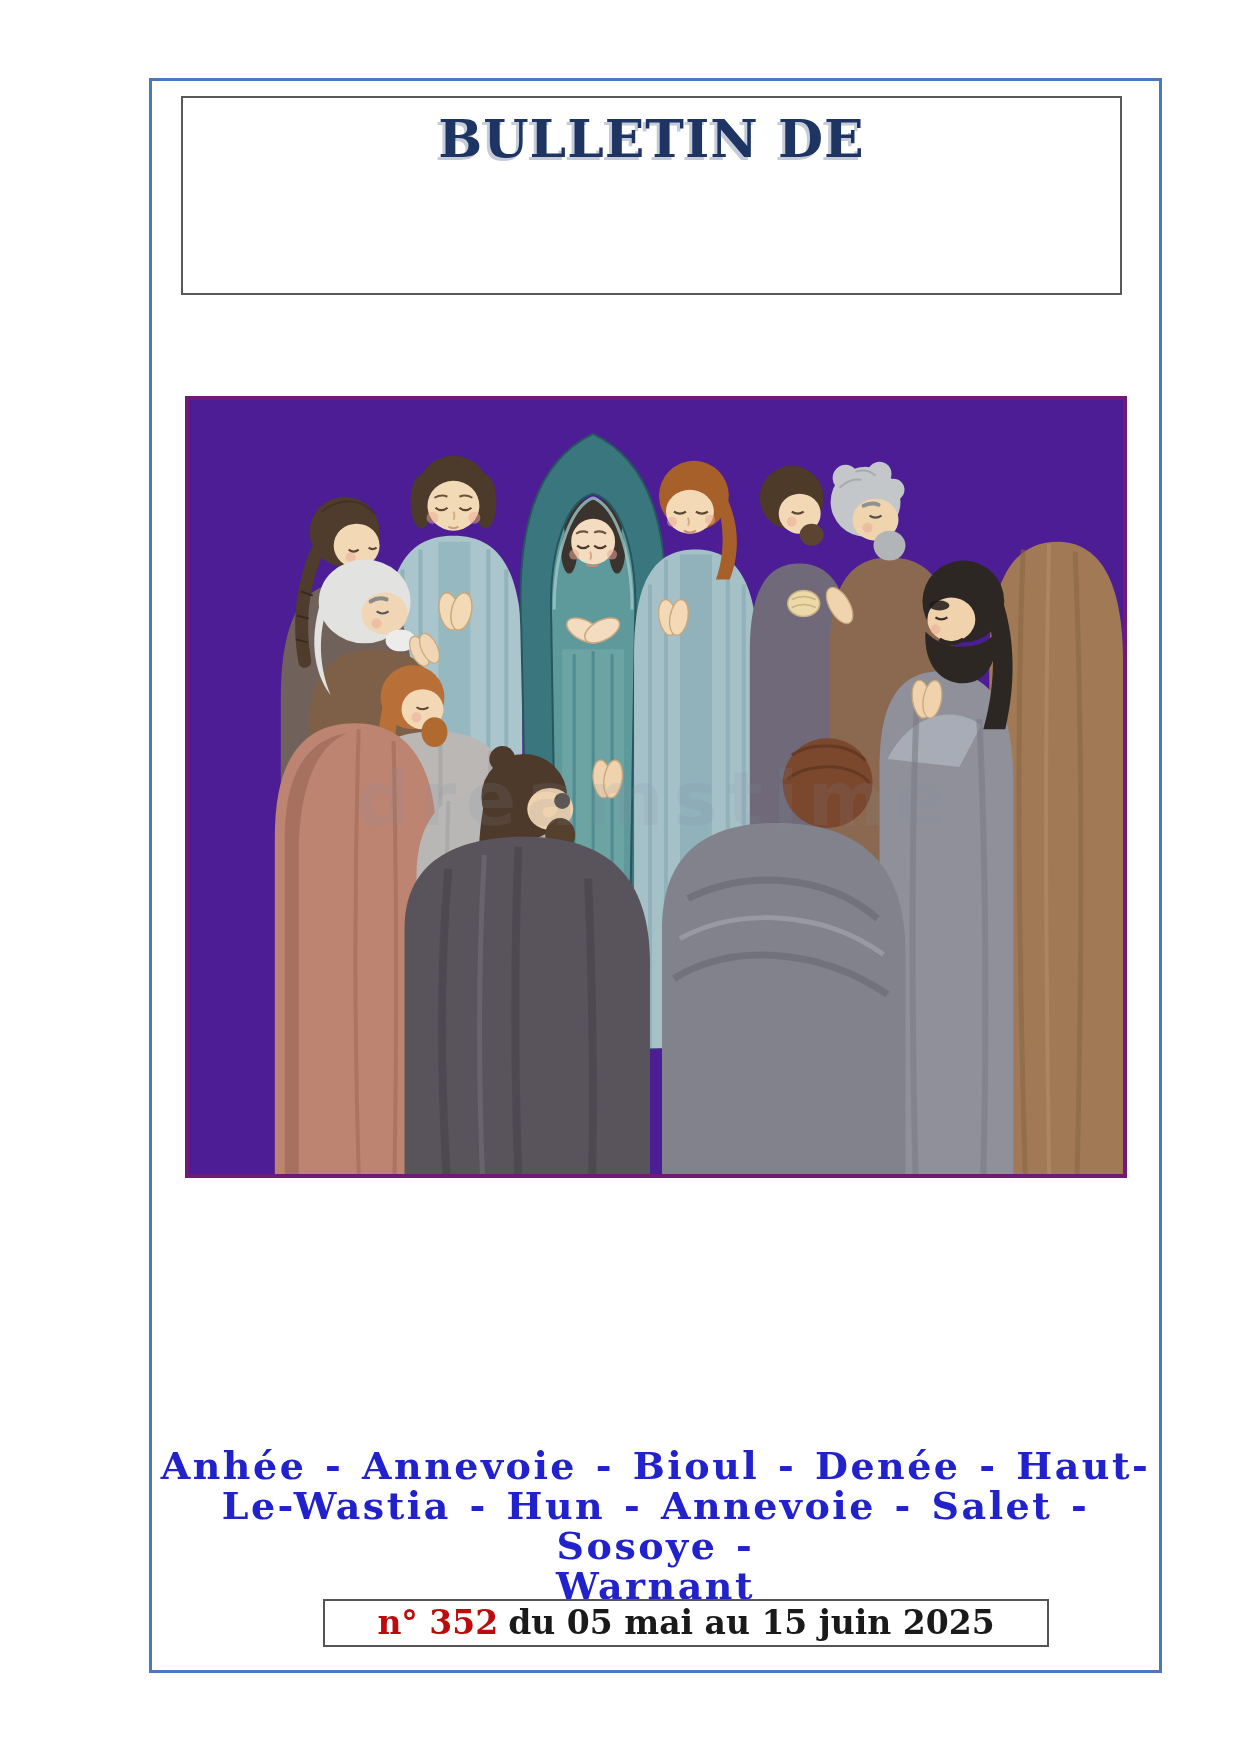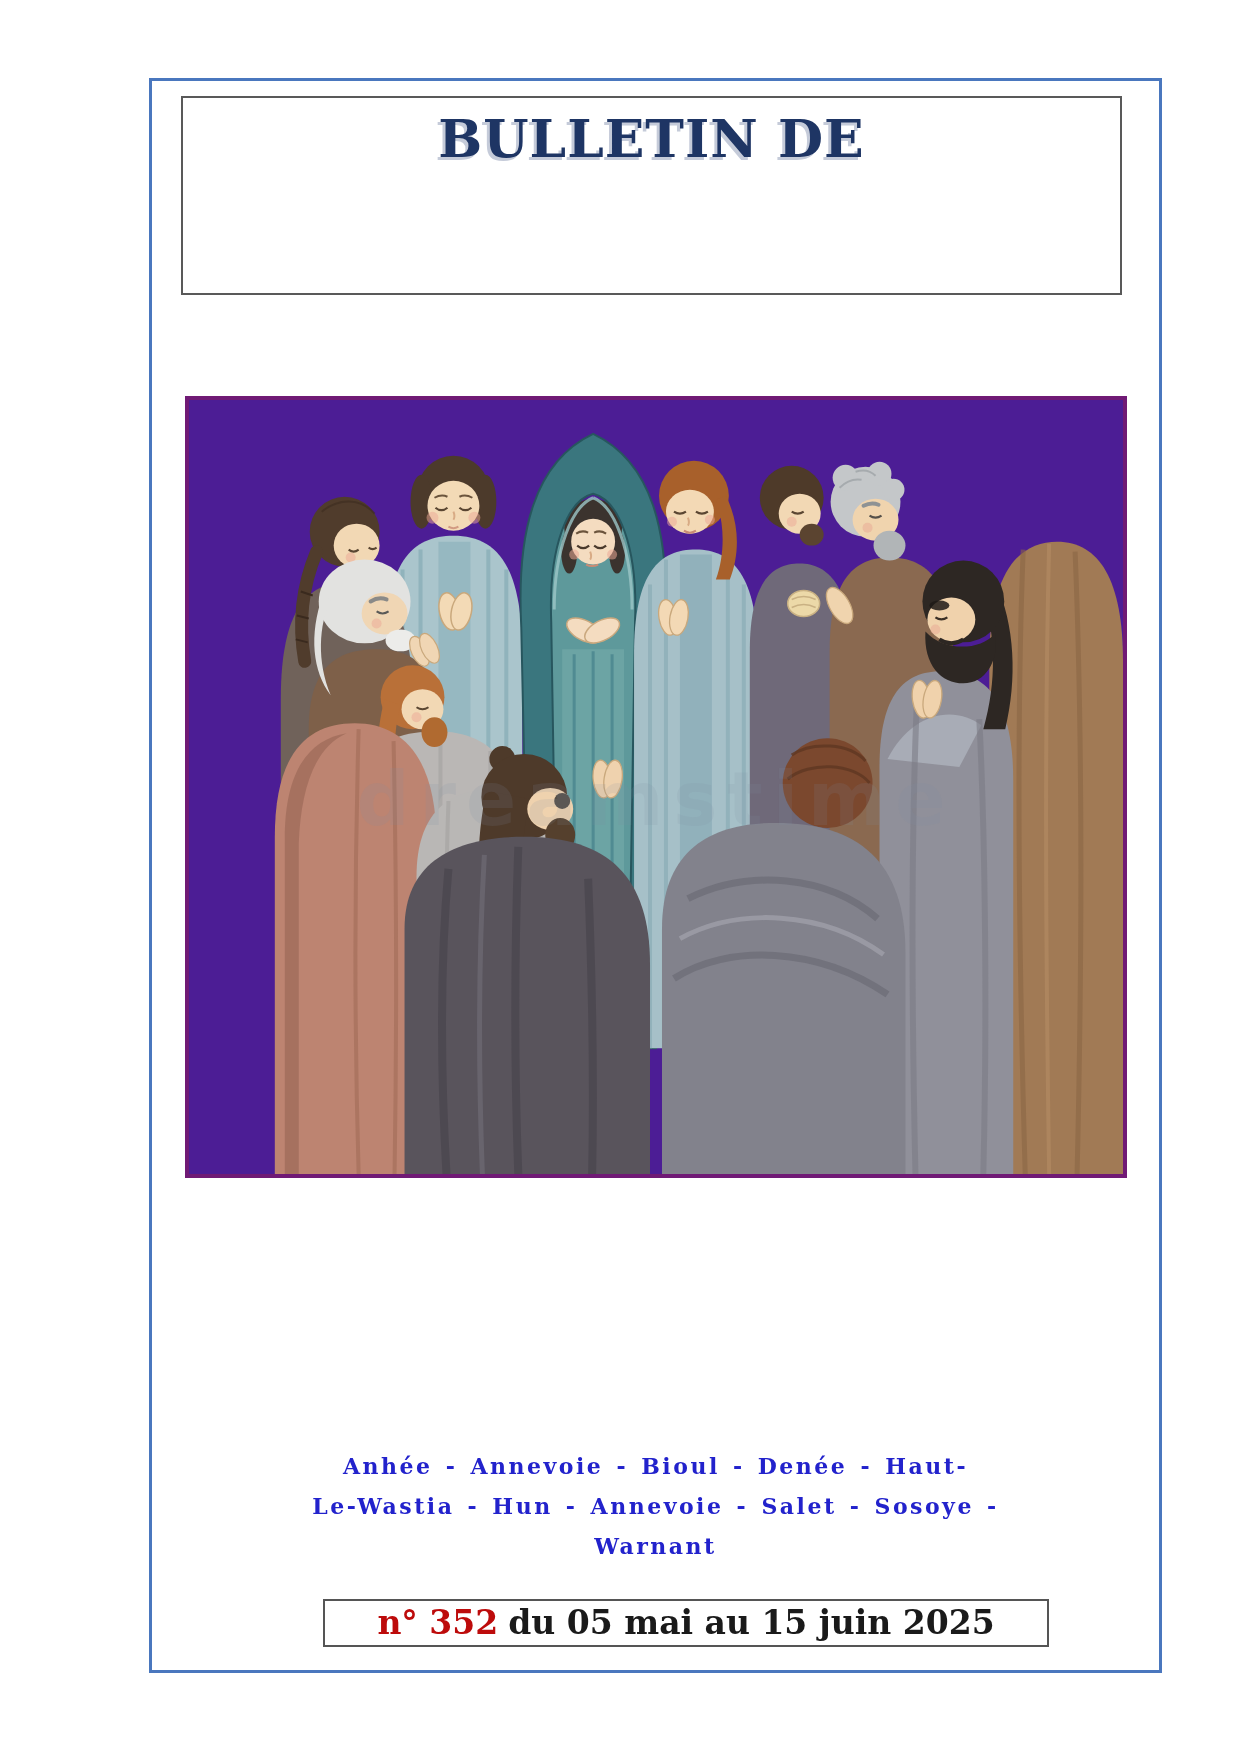--- a/index.html
+++ b/index.html
@@ -35,21 +35,21 @@
     position:absolute;left:57px;top:1134px;width:874px;height:176px;
     border:3px solid #1a1a1a;text-align:center;
   }
   .banner-text{
     font-size:84px;font-weight:bold;line-height:176px;letter-spacing:4px;
     color:#e51515;white-space:nowrap;
     text-shadow:-3px 4px 0 rgba(190,20,20,0.35), 1px -1px 0 rgba(255,255,255,0.55);
   }
   .villages{
     position:absolute;left:0;top:1365px;width:100%;text-align:center;
-    color:#2222cc;font-weight:bold;font-size:22px;line-height:40px;
+    color:#2222cc;font-weight:bold;font-size:38px;line-height:40px;
     letter-spacing:2.5px;word-spacing:3px;
   }
   .issue-box{
     position:absolute;left:171px;top:1518px;width:722px;height:44px;
     border:2px solid #555555;text-align:center;line-height:44px;
     font-size:33px;font-weight:bold;color:#1a1a1a;white-space:nowrap;
   }
   .issue-number{color:#bd0b0b;margin-right:10px;}
 </style>
 </head>

